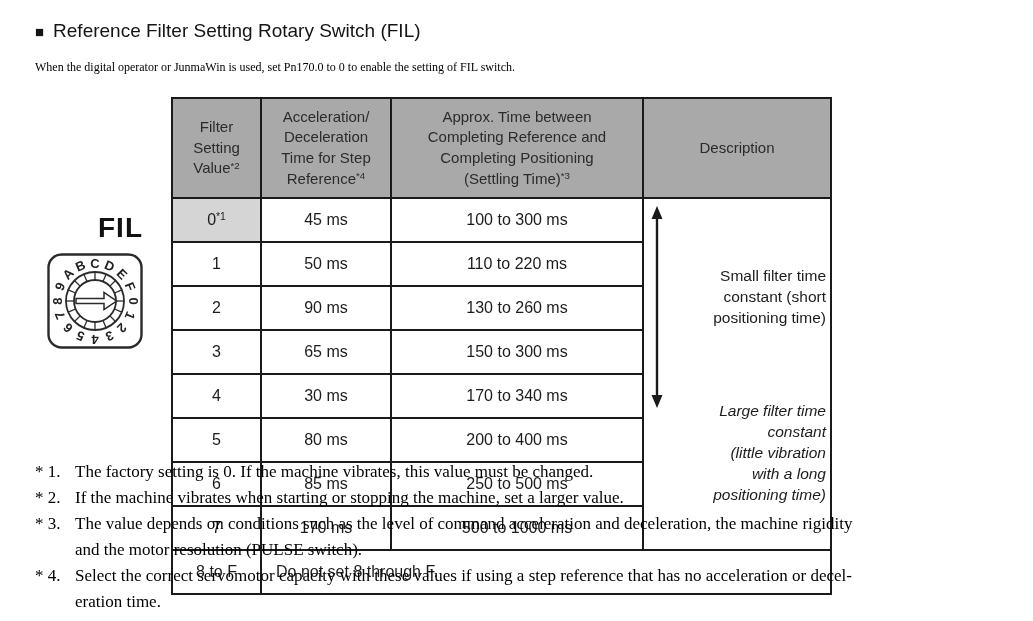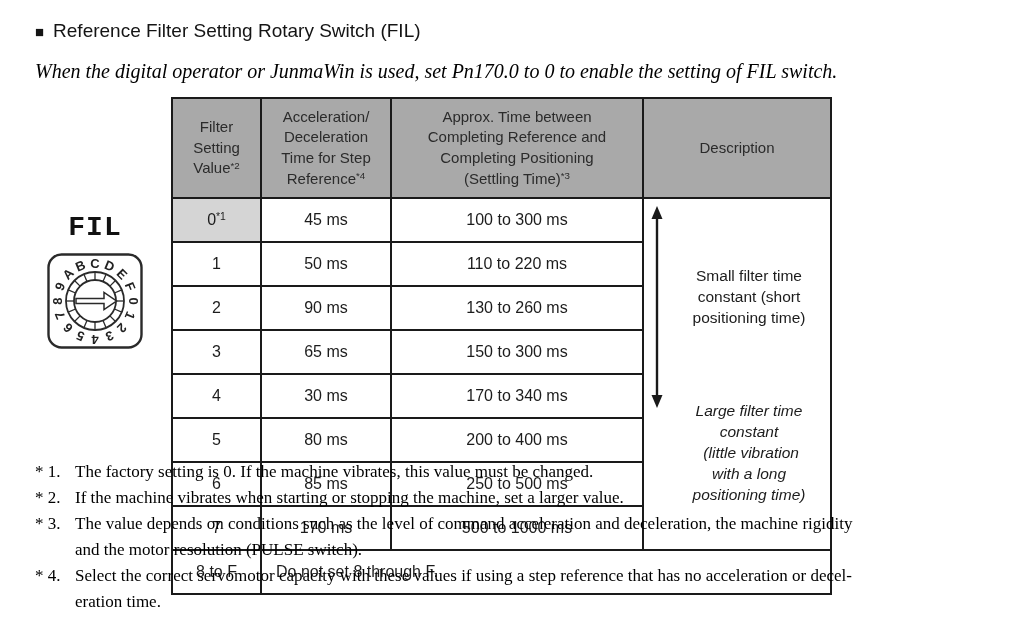--- a/index.html
+++ b/index.html
@@ -19,50 +19,49 @@
     font-size:19px; color:#141414;
     display:flex; align-items:center; gap:9px;
     white-space:nowrap;
   }
   .title .bullet { font-size:15px; line-height:1; }
 
   
   .intro {
     position:absolute; left:35px; top:60px; width:920px;
     font-family:"Liberation Serif", serif;
-    font-size:20px; color:#000;font-style:italic;
+    font-size:12px; color:#000;
   }
 
   
   .fil-label {
     position:absolute; left:47px; top:212px; width:96px;
-    text-align:center; font-size:28px; font-weight:bold; color:#111;
+    text-align:right; font-size:28px; font-weight:bold; color:#111;
     letter-spacing:1px;
-    font-family:Liberation Mono, monospace;
   }
   .fil-dial { position:absolute; left:47px; top:253px; }
 
   
   .tbl-wrap { position:absolute; left:171px; top:97px; }
   table { border-collapse:collapse; table-layout:fixed; width:659px; }
   th, td { border:2px solid #1a1a1a; }
   th {
     background:#a9a9a9; height:100px;
     font-size:15px; font-weight:400; color:#2b2b2b;
     text-align:center; vertical-align:middle;
     line-height:1.38; white-space:pre-line; padding:2px;
   }
   td {
     height:27px; font-size:16px; color:#1c1c1c;
     text-align:center; vertical-align:middle; padding:12px;
   }
   td.highlight { background:#d5d5d5; }
   sup { font-size:0.65em; vertical-align:baseline; position:relative; top:-0.45em; }
   td.desc {
-    position:relative; text-align:center; vertical-align:top;
+    position:relative; text-align:right; vertical-align:top;
     padding:3px 4px 0 28px;
     font-size:15.5px; line-height:21px; white-space:pre-wrap;
   }
   .desc-arrow { position:absolute; left:6px; top:6px; }
   .desc-large { margin-top:30px;font-style:italic; }
   td.note-cell { text-align:left; padding-left:14px; height:28px;border-radius:7px; }
   tr.footer-row td { height:16px; }
 
   
   .footnotes { position:absolute; left:35px; top:459px; width:975px; }

